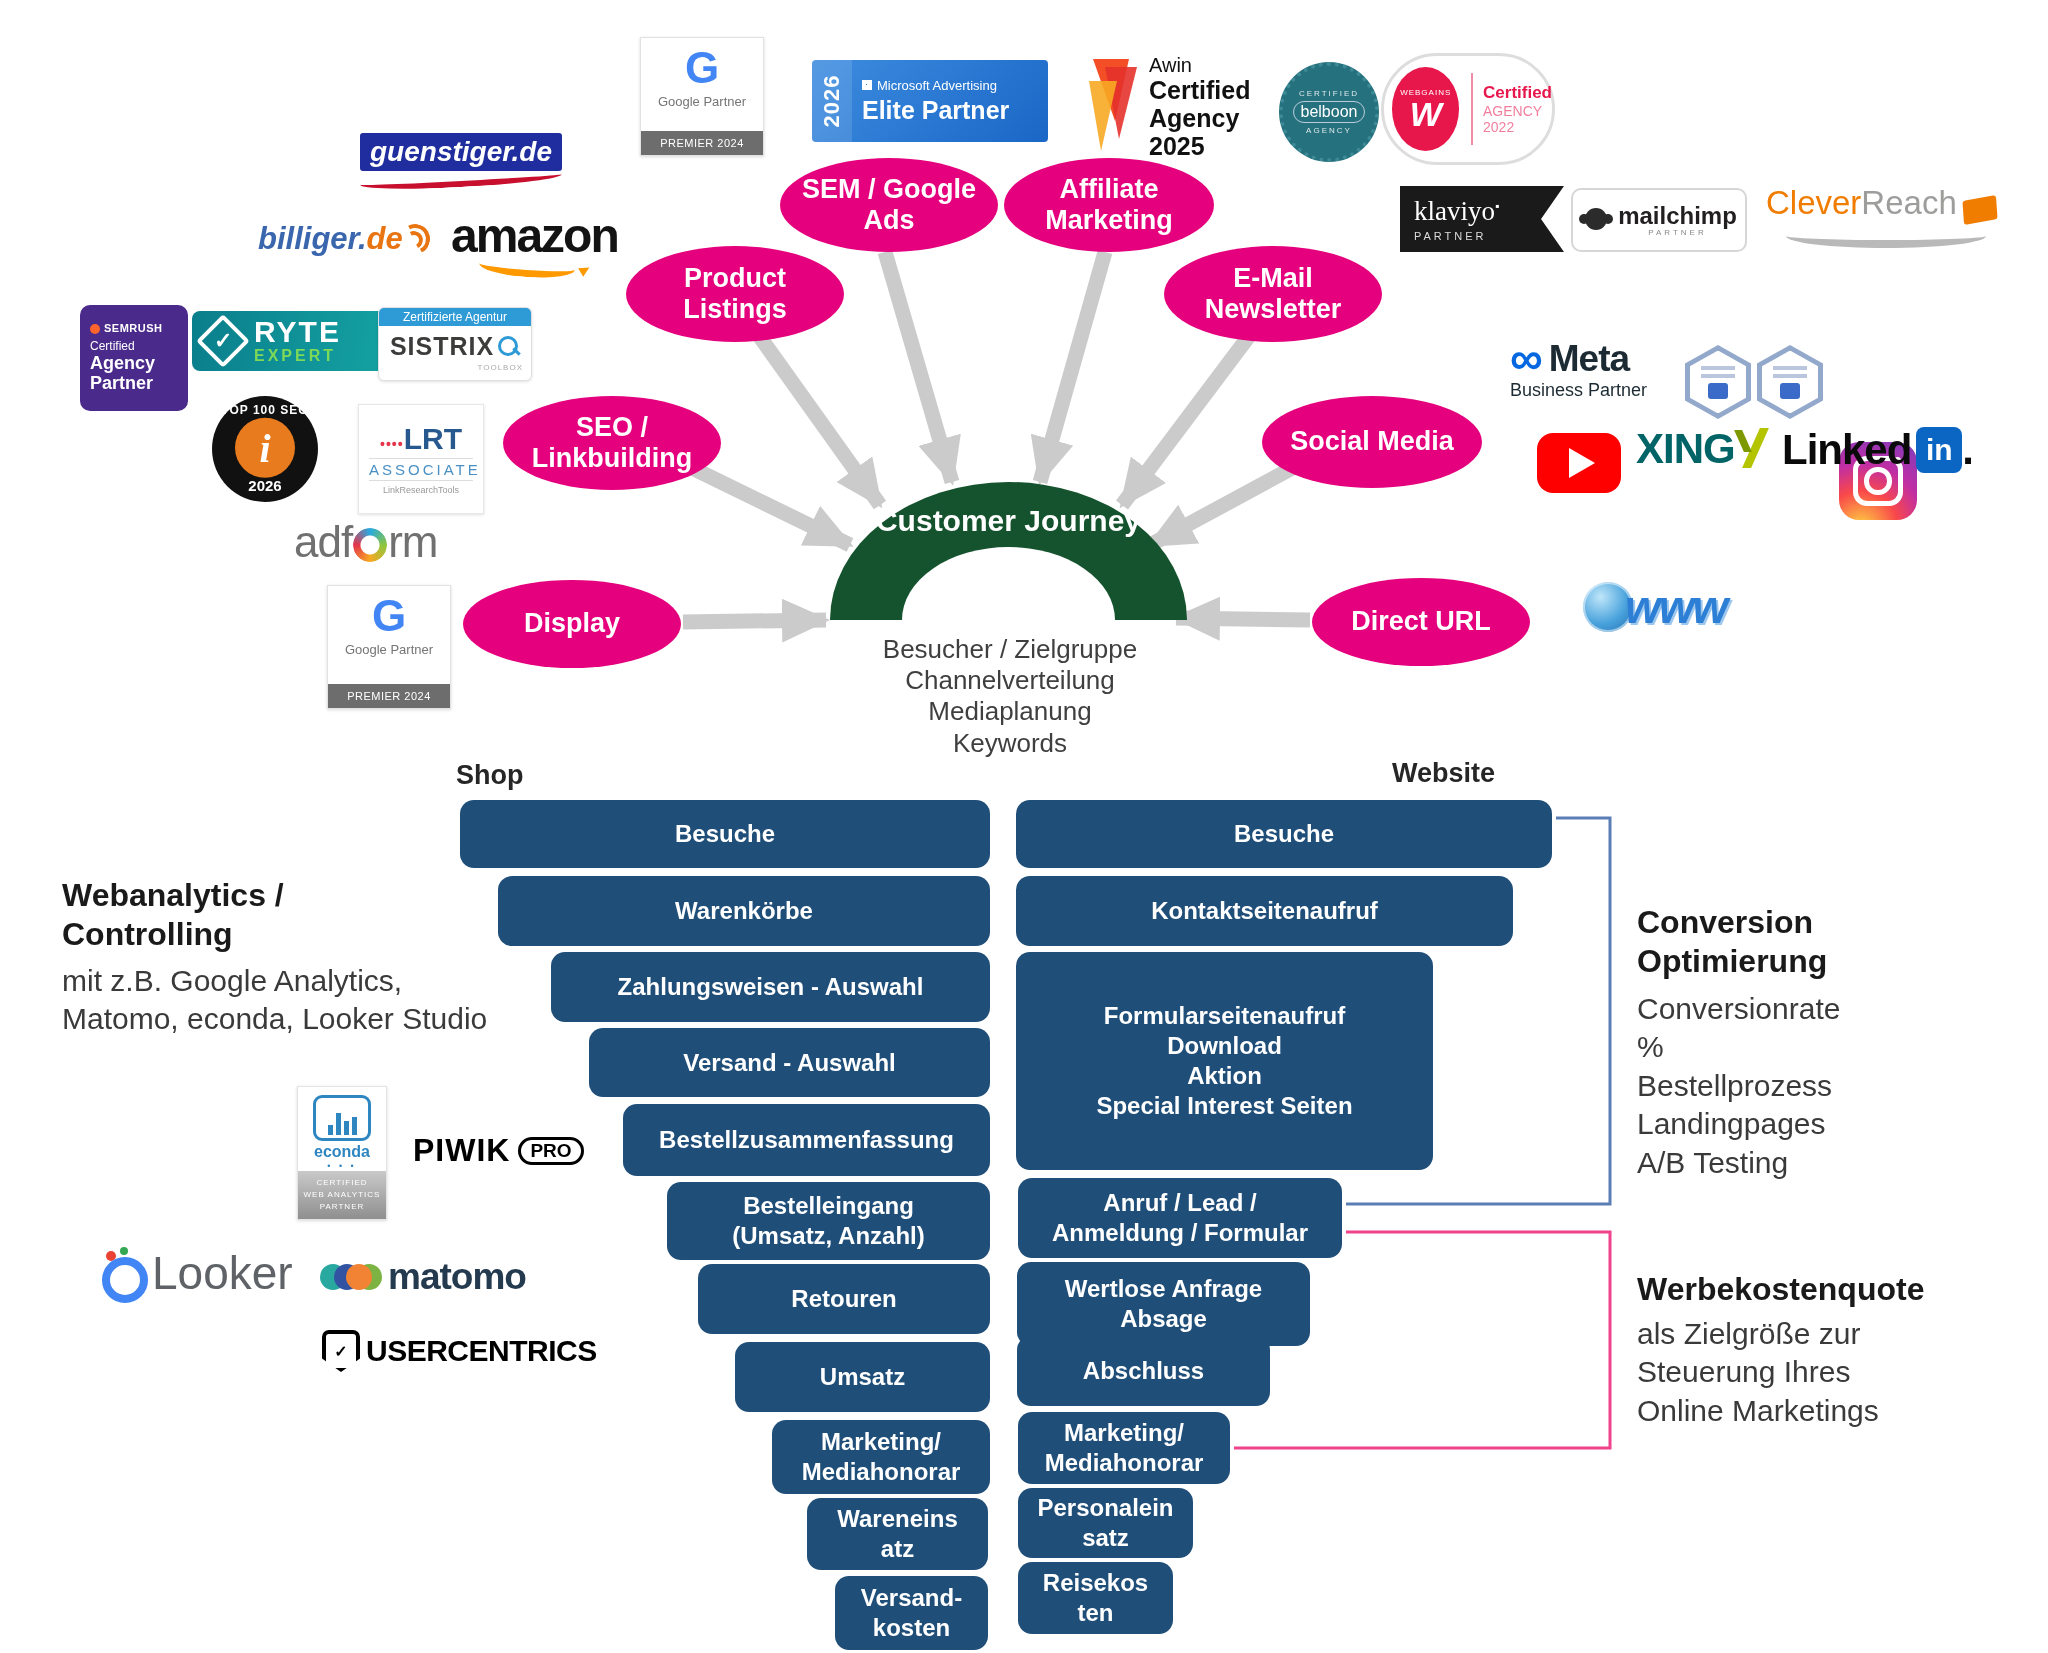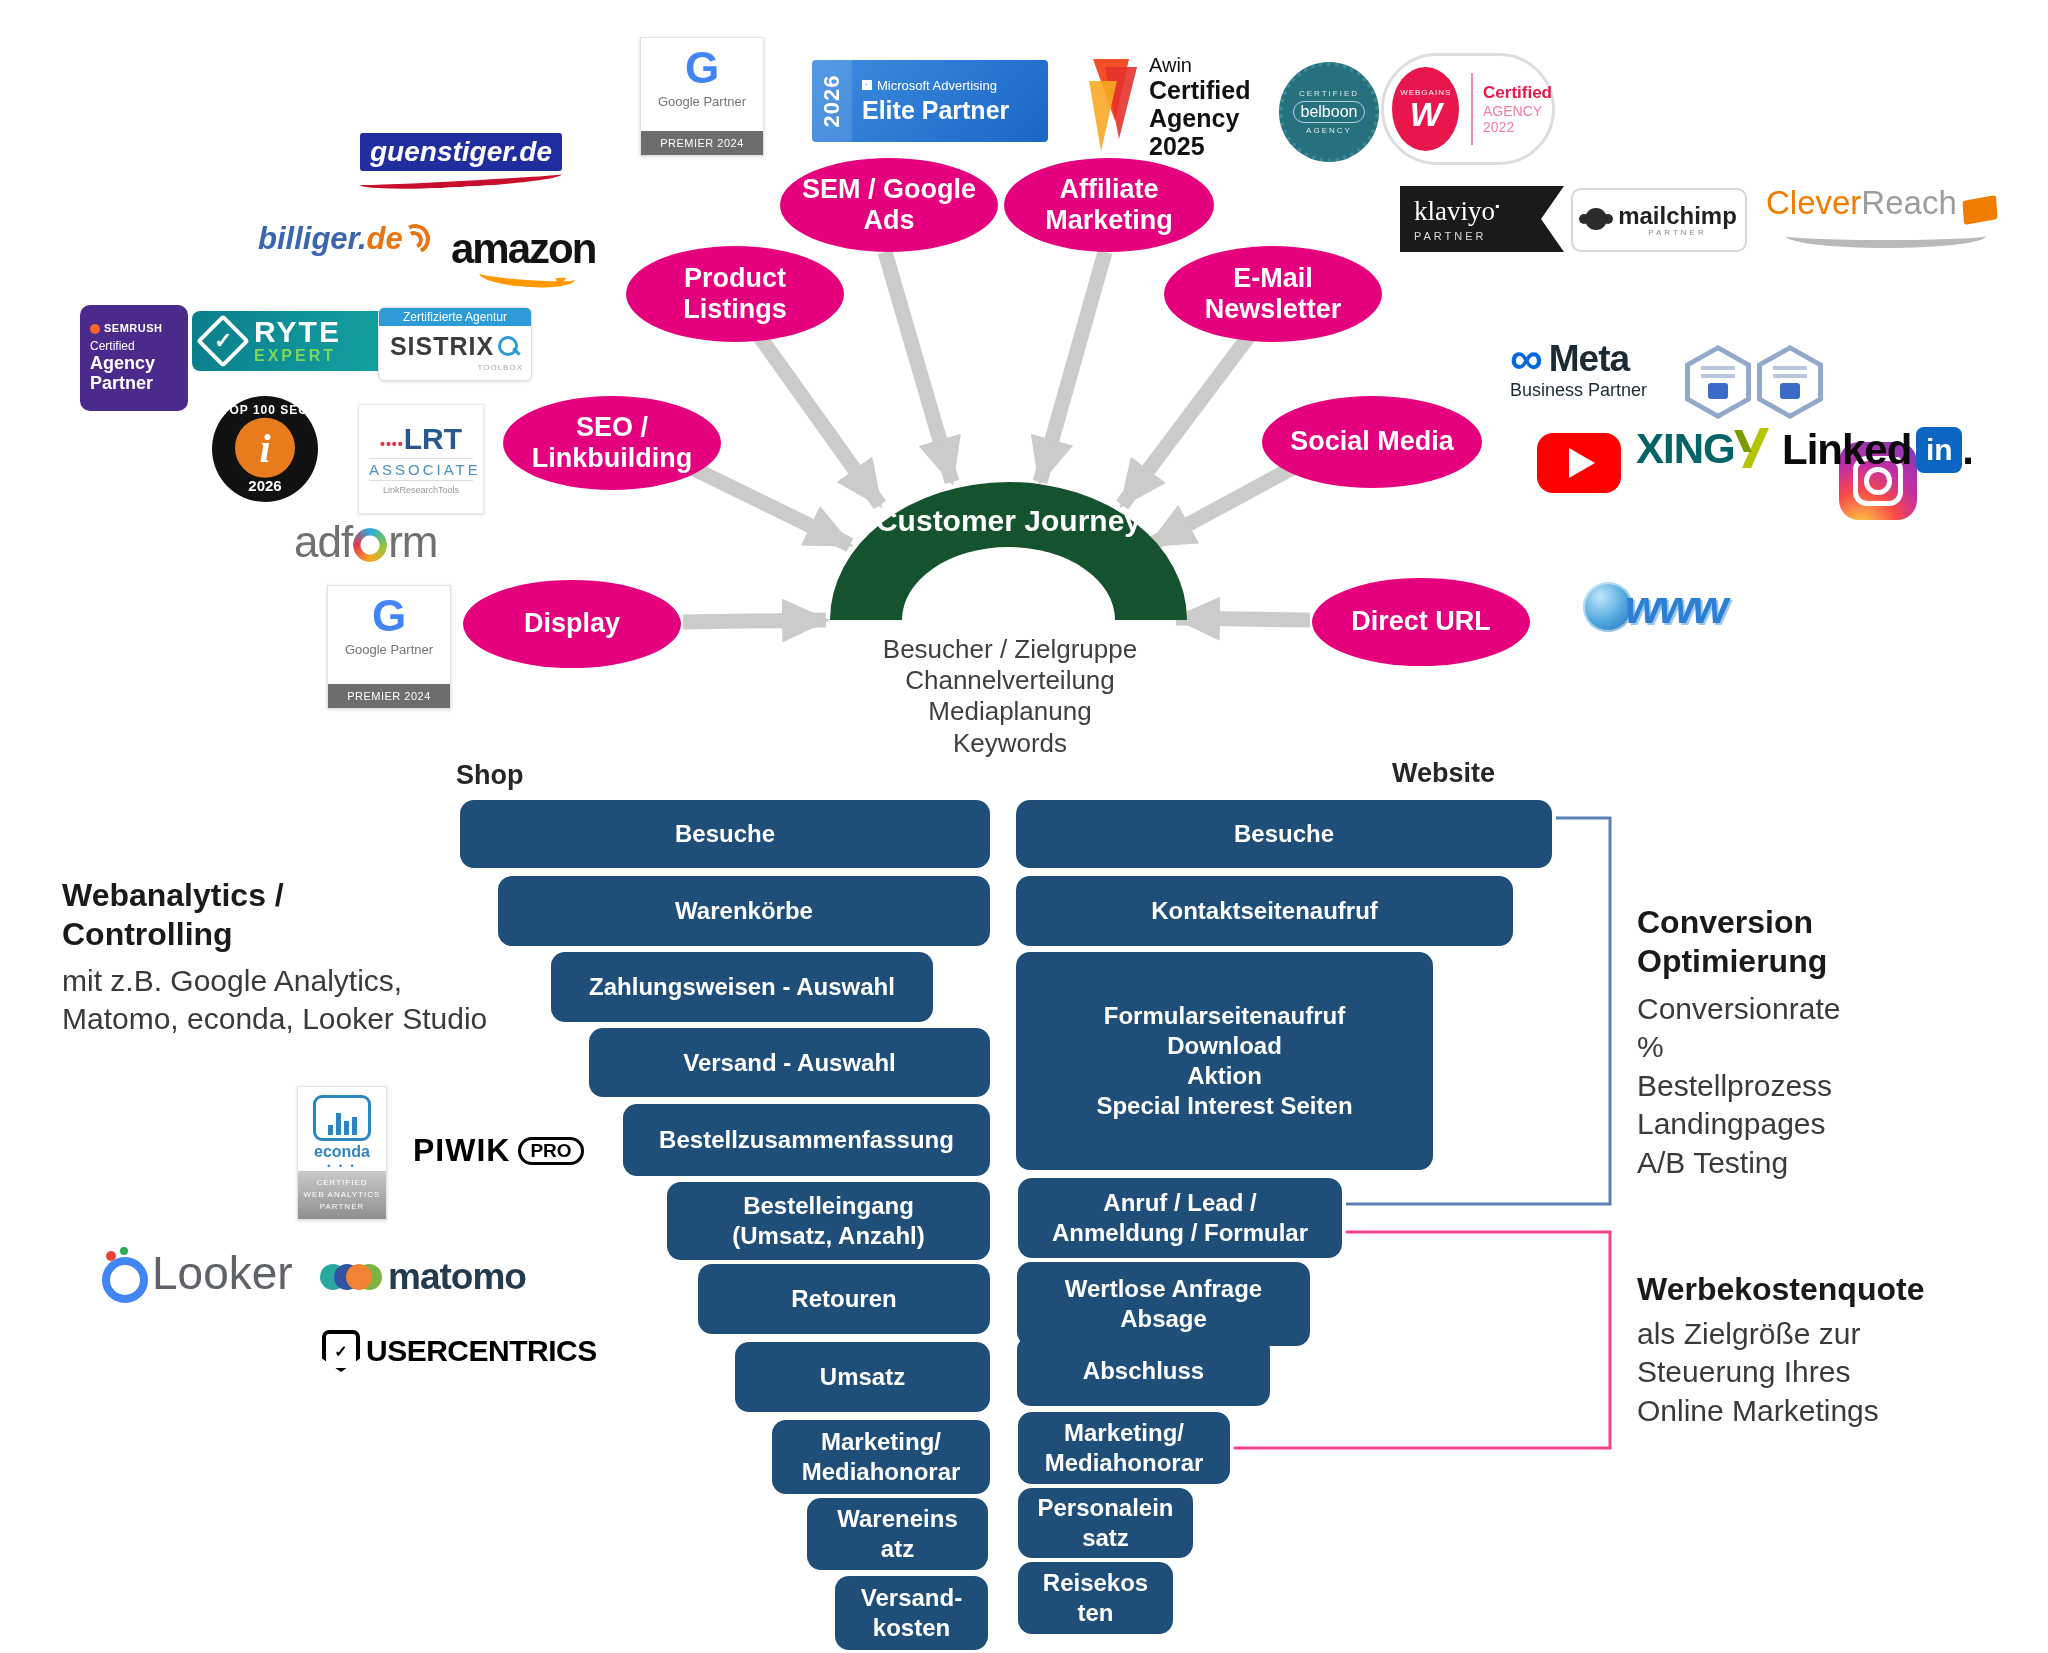--- a/index.html
+++ b/index.html
@@ -77,21 +77,21 @@
   
   .bill{font-size:31px;font-weight:bold;font-style:italic;}
   .bill .b1{color:#3A66AD;}
   .bill .b2{color:#E87511;}
   .wifi{position:relative;display:inline-block;width:26px;height:26px;margin-left:2px;}
   .wifi i{position:absolute;border:4px solid #E87511;border-left-color:transparent!important;
           border-bottom-color:transparent!important;border-radius:50%;transform:rotate(18deg);display:block;}
   .wifi .w1{left:0;bottom:0;width:10px;height:10px;}
   .wifi .w2{left:-5px;bottom:-5px;width:22px;height:22px;}
   
-  .amz{font-weight:bold;font-size:42px;color:#131313;letter-spacing:-2px;line-height:1;margin-top:16px;}
+  .amz{font-weight:bold;font-size:48px;color:#131313;letter-spacing:-2px;line-height:1;}
   .amz .smile{display:block;width:96px;height:14px;margin:-4px 0 0 28px;border-bottom:7px solid #FF9900;
               border-radius:50%;transform:rotate(4deg);}
   .amz .tip{position:absolute;right:28px;bottom:2px;width:0;height:0;border-left:10px solid #FF9900;
             border-top:5px solid transparent;border-bottom:5px solid transparent;transform:rotate(-30deg);}
   
   .sem{background:#4A2A8A;border-radius:10px;color:#fff;display:flex;flex-direction:column;
        align-items:flex-start;justify-content:center;padding:8px 10px;line-height:1.12;}
   .sem .row1{font-size:11px;font-weight:bold;letter-spacing:.5px;display:flex;align-items:center;}
   .sem .dot{width:10px;height:10px;border-radius:50%;background:#FF642D;margin-right:4px;}
   .sem .s1{font-size:12px;margin-top:5px;}
@@ -476,21 +476,21 @@
   <div class="center-text">Besucher / Zielgruppe
 Channelverteilung
 Mediaplanung
 Keywords</div>
 
   <div class="flabel" style="left:456px;top:760px;">Shop</div>
   <div class="flabel" style="left:1392px;top:758px;">Website</div>
 
   <div class="frow" style="left:460px;top:800px;width:530px;height:68px;">Besuche</div>
   <div class="frow" style="left:498px;top:876px;width:492px;height:70px;">Warenkörbe</div>
-  <div class="frow" style="left:551px;top:952px;width:382px;height:70px;">Zahlungsweisen - Auswahl</div>
+  <div class="frow" style="left:551px;top:952px;width:439px;height:70px;">Zahlungsweisen - Auswahl</div>
   <div class="frow" style="left:589px;top:1028px;width:401px;height:69px;">Versand - Auswahl</div>
   <div class="frow" style="left:623px;top:1104px;width:367px;height:72px;">Bestellzusammenfassung</div>
   <div class="frow" style="left:667px;top:1182px;width:323px;height:78px;">Bestelleingang
 (Umsatz, Anzahl)</div>
   <div class="frow" style="left:698px;top:1264px;width:292px;height:70px;">Retouren</div>
   <div class="frow" style="left:735px;top:1342px;width:255px;height:70px;text-align:center;">Umsatz</div>
   <div class="frow" style="left:772px;top:1420px;width:218px;height:74px;">Marketing/
 Mediahonorar</div>
   <div class="frow" style="left:807px;top:1498px;width:181px;height:72px;">Wareneins
 atz</div>

